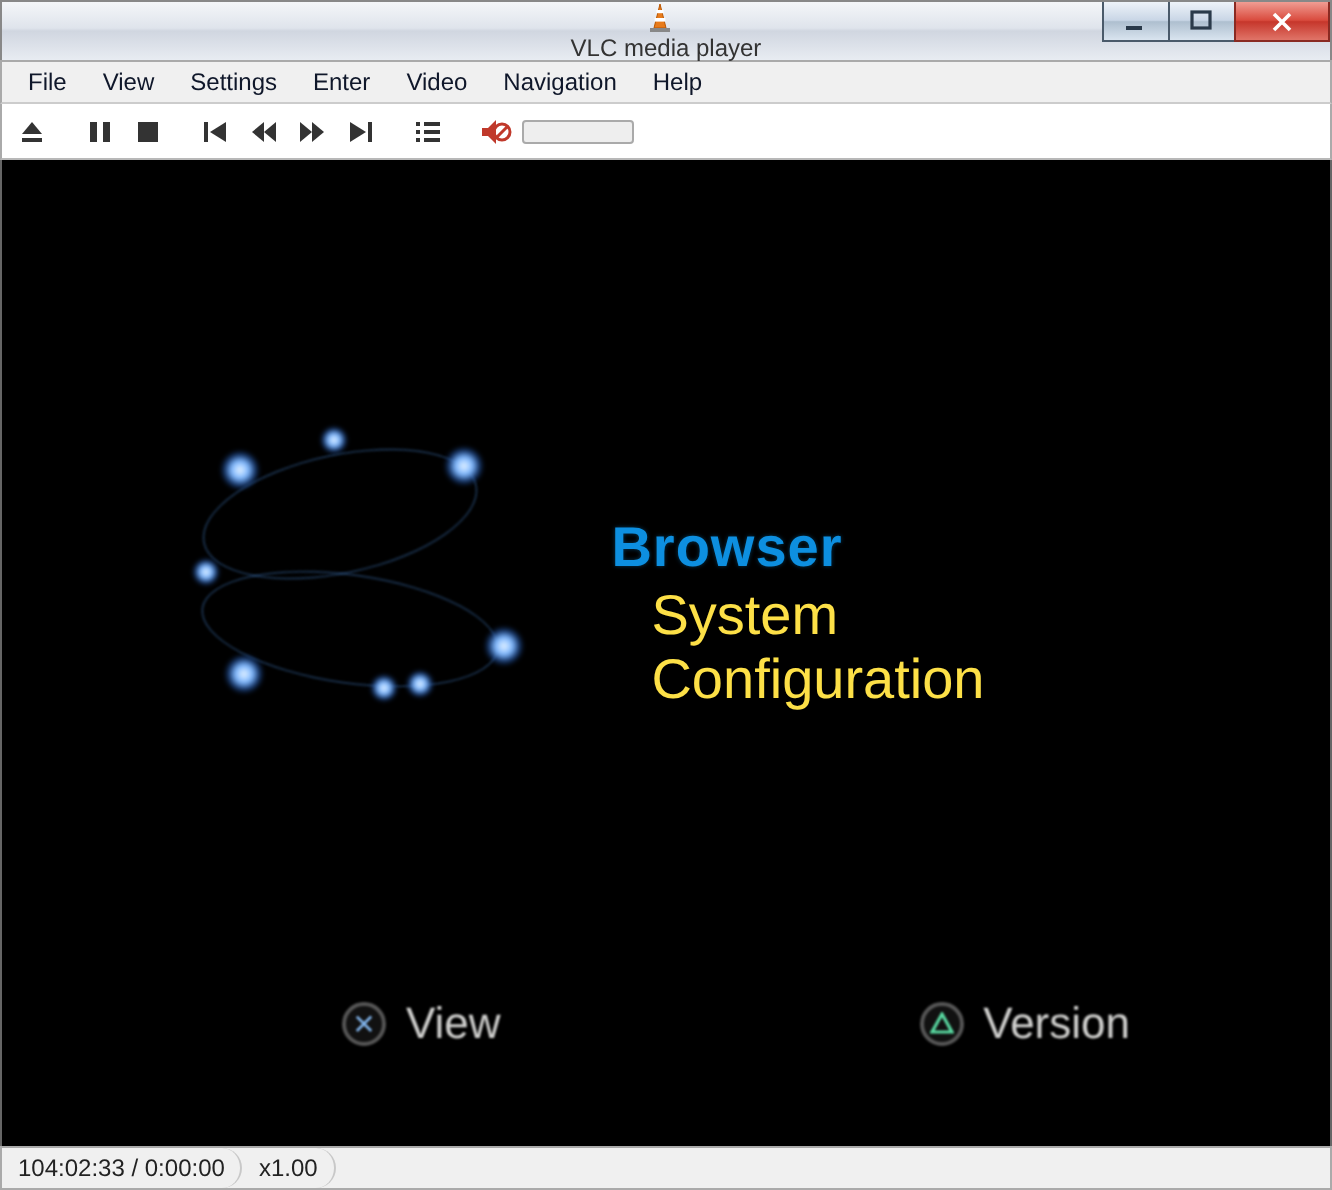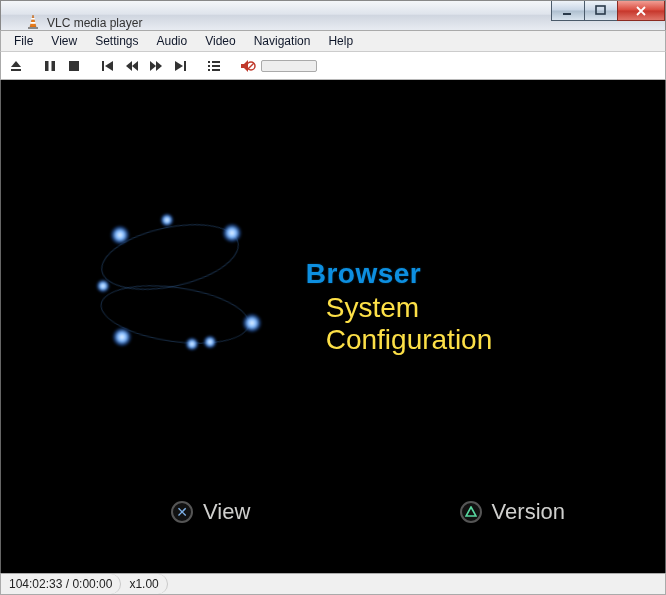--- a/index.html
+++ b/index.html
@@ -11,23 +11,24 @@
     height: 595px;
     overflow: hidden;
   }
   
   .titlebar {
     height: 30px;
     background: linear-gradient(to bottom, #f4f6f9 0%, #dfe4ec 45%, #d0d6e0 50%, #e8ecf2 100%);
     border: 1px solid #888;
     border-bottom: none;
     display: flex;
-    align-items: flex-end;
-    padding-left: 24px;
+    align-items: center;
+    padding-left: 0;
     position: relative;
+    flex-direction: column;
   }
   .vlc-cone {
     width: 16px; height: 16px; margin-right: 6px;
     display: inline-block; position: relative;
   }
   .titlebar .title { color: #333; }
   .winbtns { position: absolute; right: 0; top: 0; display: flex; }
   .winbtn {
     width: 34px; height: 20px; border: 1px solid #4a5a6a; border-top: none;
     display: flex; align-items: center; justify-content: center;
@@ -181,21 +182,21 @@
           <path d="M3 2 L11 10 M11 2 L3 10" stroke="#fff" stroke-width="1.8"></path>
         </svg>
     </div>
   </div>
 </div>
 
 <div class="menubar">
     <div class="mitem">File</div>
     <div class="mitem">View</div>
     <div class="mitem">Settings</div>
-    <div class="mitem">Audio</div>
+    <div class="mitem">Enter</div>
     <div class="mitem">Video</div>
     <div class="mitem">Navigation</div>
     <div class="mitem">Help</div>
   </div>
 
 <div class="toolbar">
   <div class="tbtn">
     <svg width="14" height="14">
         <polygon points="7,2 12,8 2,8" fill="#333"></polygon>
         <rect x="2" y="10" width="10" height="2" fill="#333"></rect>

